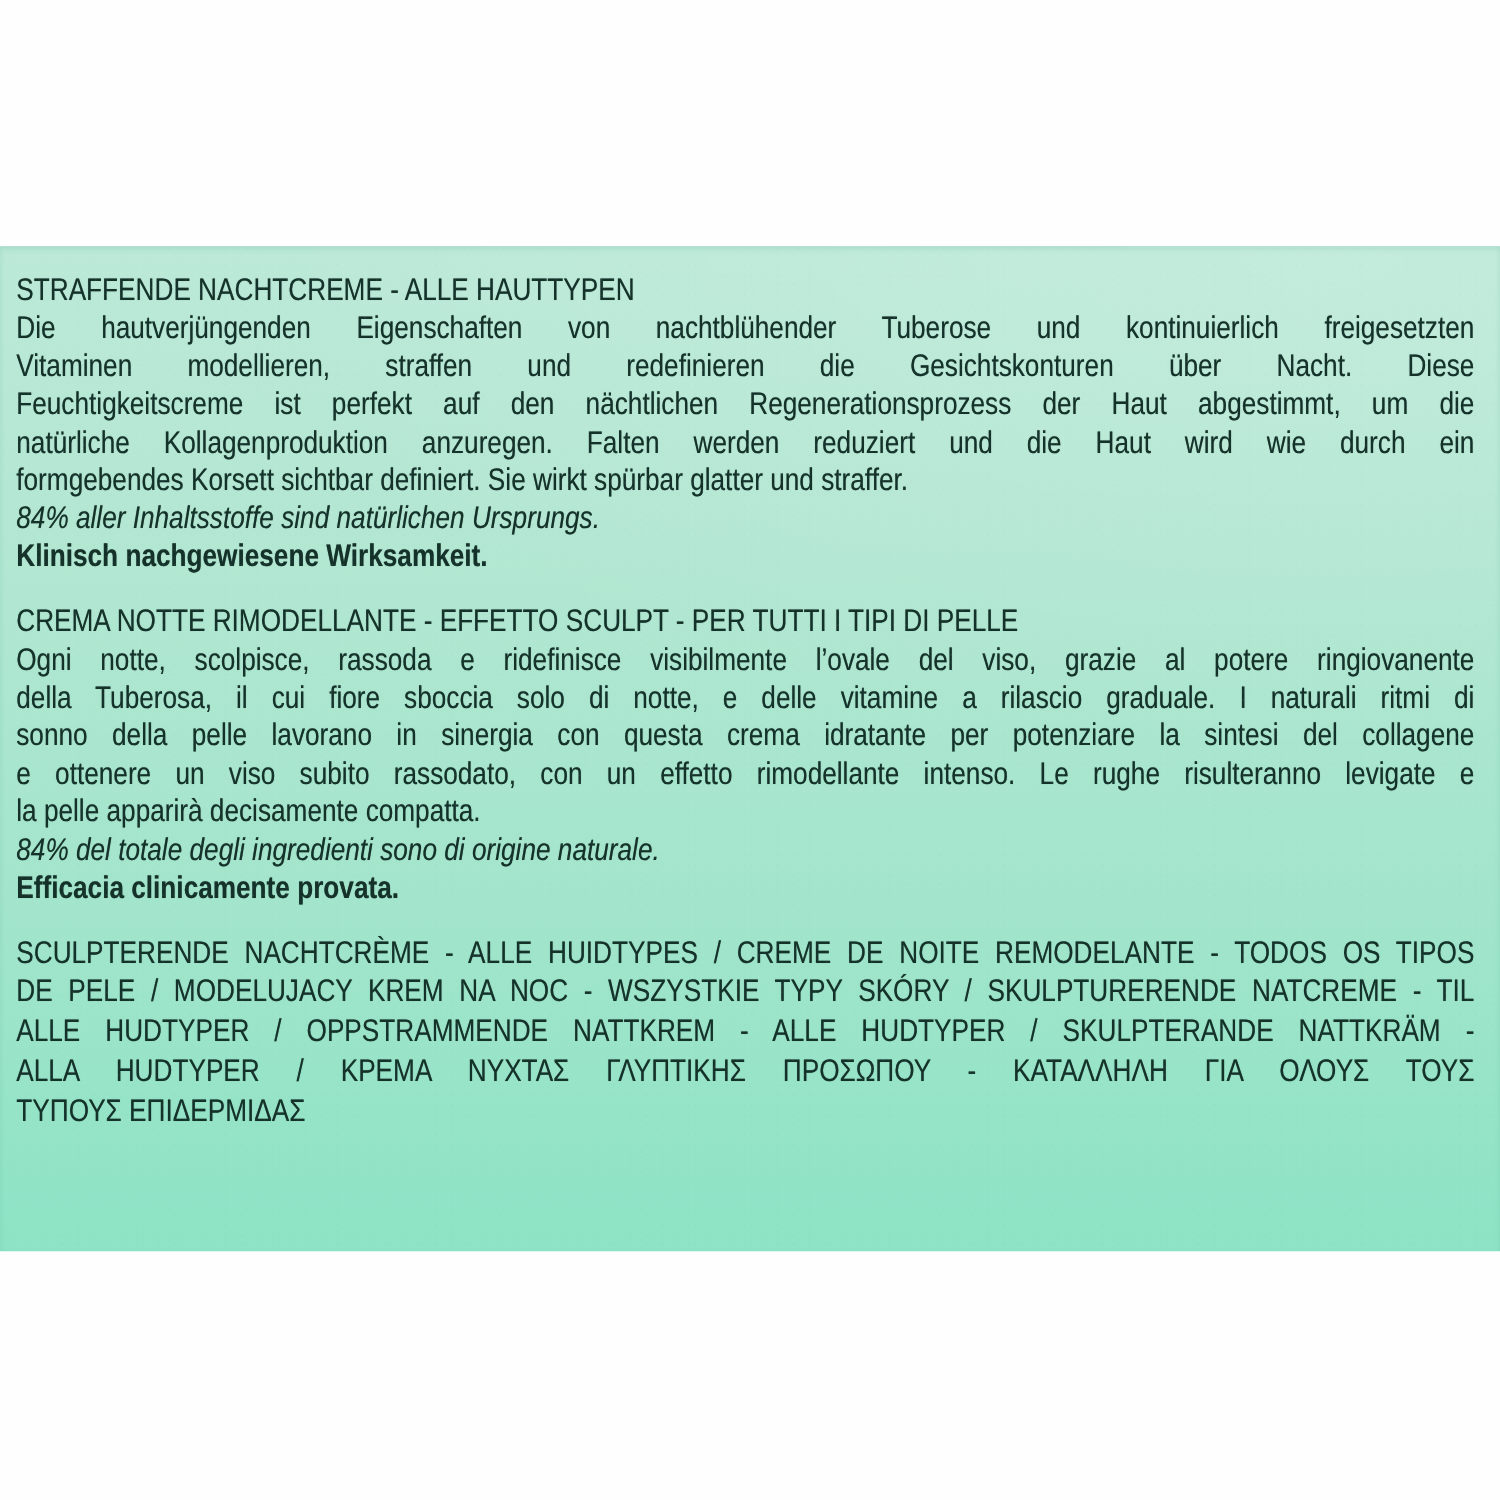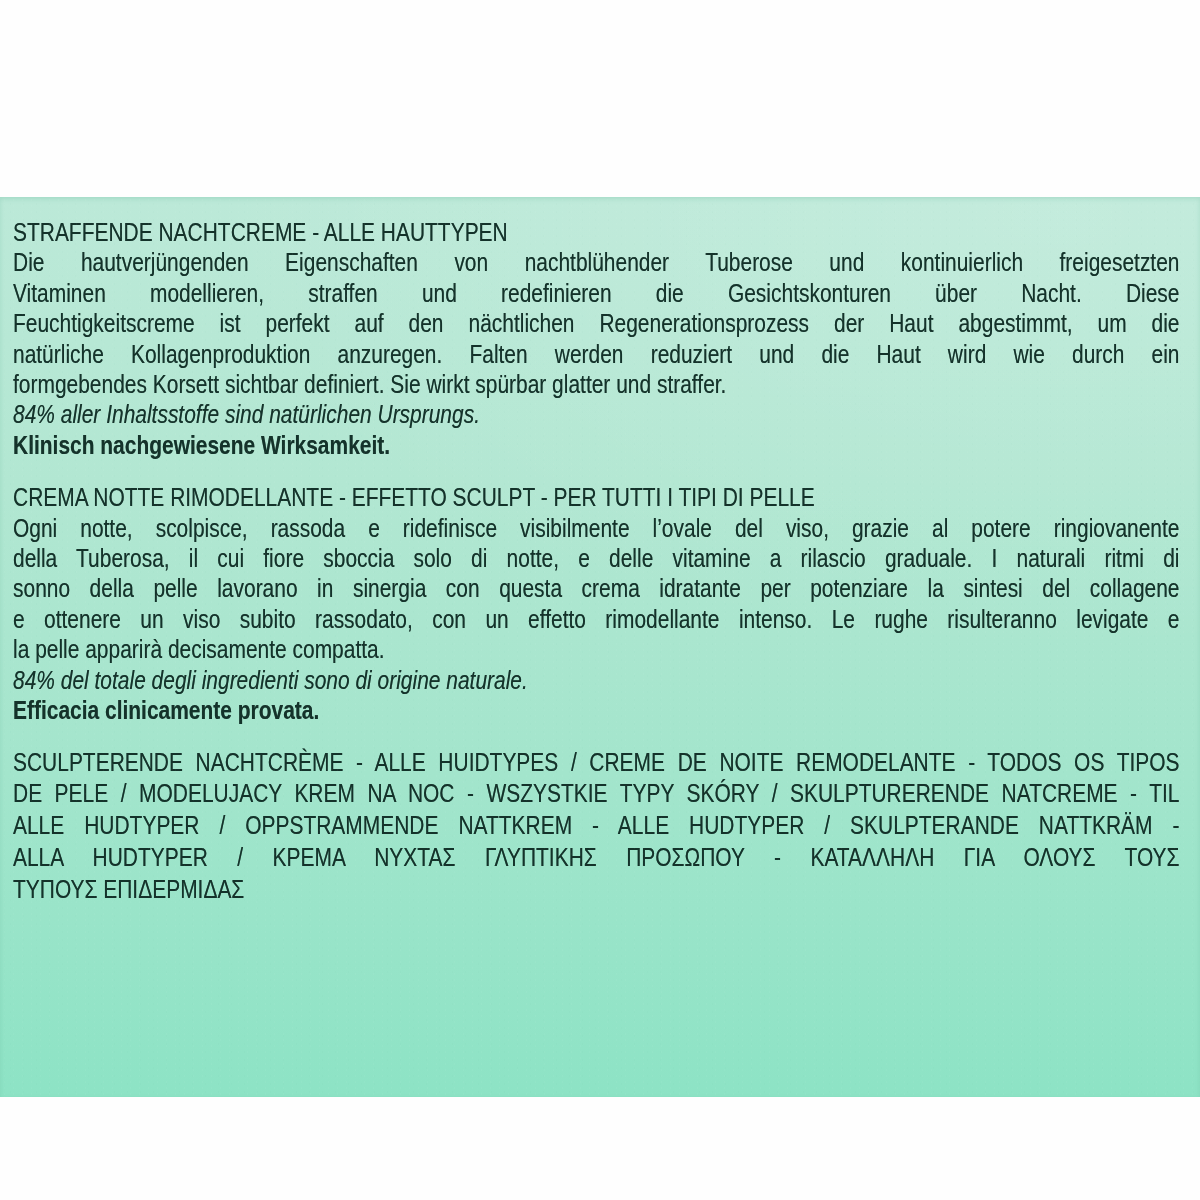--- a/index.html
+++ b/index.html
@@ -17,21 +17,21 @@
     width: 1200px;
     height: 1200px;
     background: #fefefe;
     overflow: hidden;
   }
   .panel {
     position: absolute;
     left: 0;
     top: 197px;
     width: 1200px;
-    height: 900px;
+    height: 804px;
     background:
       radial-gradient(130% 90% at 88% 2%, rgba(255,255,255,0.12), rgba(255,255,255,0) 55%),
       linear-gradient(180deg,
         var(--panel-top, #bce9d8) 0%,
         #b2e7d2 32%,
         #a3e5cc 64%,
         var(--panel-bottom, #8de3c5) 100%);
     box-shadow: inset 0 2px 4px rgba(90, 175, 148, 0.25);
     overflow: hidden;
   }

